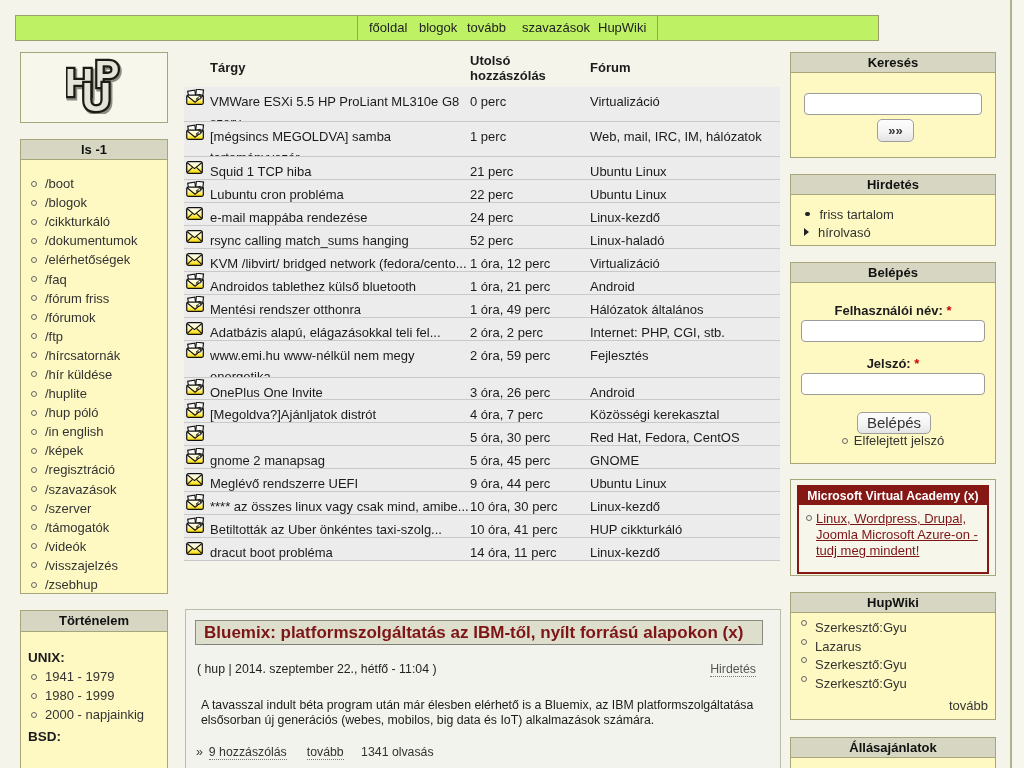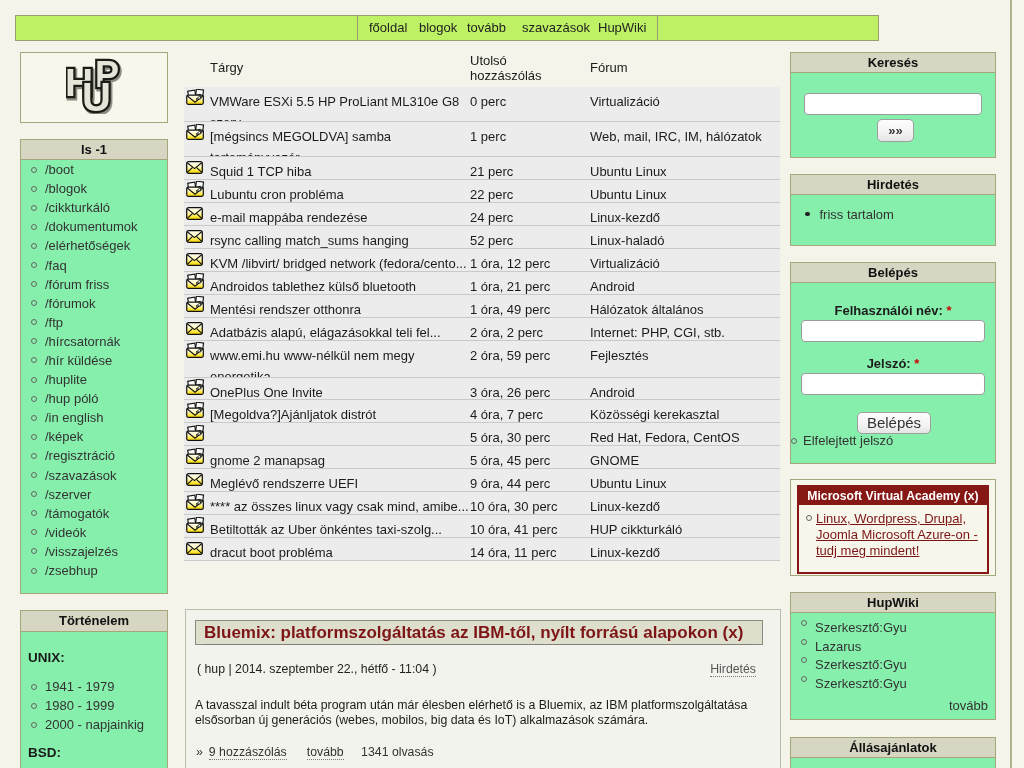--- a/index.html
+++ b/index.html
@@ -7,70 +7,70 @@
 .abs{position:absolute}
 
 #rstrip{left:1010px;top:0;width:14px;height:768px;background:#f7f7ee;border-left:2px solid #b2b28e}
 
 #nav{left:15px;top:15px;width:864px;height:26px;background:#bef264;border:1px solid #9d9d72;font-size:13px;color:#222}
 #nav span{position:absolute;top:0;line-height:24px}
 #nav .dv{position:absolute;top:0;width:1px;height:24px;background:#9d9d72}
 
 #logobox{left:20px;top:52px;width:148px;height:71px;background:#f7f7ec;border:1px solid #a6a67a}
 
-.sbox{background:#86efac;border:1px solid #a6a67a}
+.sbox{background:#fef9c3;border:1px solid #a6a67a}
 .sbox .hd{background:#d6d6c2;border-bottom:1px solid #a6a67a;text-align:center;font-weight:bold;font-size:13px;height:20px;line-height:19px;color:#111}
 
 #ls1{left:20px;top:139px;width:148px;height:455px}
 #ls1 .hd{height:20px}
-#ls1 ul,#tort ul{list-style:none;margin-top:0}
+#ls1 ul,#tort ul{list-style:none;margin-top:14px}
 #ls1 li,#tort li{height:19.1px;display:flex;align-items:center;font-size:13px;color:#333}
 #ls1 li i,#tort li i,.cb{width:6px;height:6px;border:1px solid #666;border-radius:50%;margin:0 8px 0 10px;flex:none;background:transparent}
 #tort{left:20px;top:610px;width:148px;height:190px}
 #tort .bld{font-weight:bold;font-size:13.5px;margin:16px 0 0 7px;height:19px;line-height:19px}
-#tort ul{margin-top:10px}
-
-#thead{left:184px;top:48px;width:596px;height:39px;font-size:13px;font-weight:normal}
+#tort ul{margin-top:0}
+
+#thead{left:184px;top:48px;width:596px;height:39px;font-size:13px;font-weight:bold}
 #thead div{position:absolute;top:0;height:39px;display:flex;align-items:center}
 #tbl{left:184px;top:87px;width:596px}
 .row{position:relative;background:#ececec;border-bottom:1px solid #c9c9c9;font-size:13px;line-height:21px;overflow:hidden}
 .row .c1,.row .c2,.row .c3{position:absolute;top:4px}
 .c1{left:26px;white-space:nowrap}
 .c2{left:286px;white-space:nowrap}
 .c3{left:406px;white-space:nowrap}
 .ic{position:absolute}
 .ice{left:2px;top:4px;width:17px;height:13px}
 .icp{left:2px;top:1.5px;width:19px;height:16px}
 
 #art{left:185px;top:609px;width:596px;height:200px;background:#f3f3ed;border:1px solid #bcbcae}
 #arthd{position:absolute;left:9px;top:10px;width:568px;height:25px;background:#dedecd;border:1px solid #8a8a80;line-height:23px;padding:0 8px;font-size:17px;font-weight:bold;color:#7d1416}
 #arthd span{display:block;border-bottom:1px dotted #777;height:24px}
 #meta{position:absolute;left:11px;top:52px;font-size:12.3px;color:#222}
 #hird{position:absolute;right:24px;top:52px;font-size:12.3px;color:#555;border-bottom:1px dotted #777}
-#para{position:absolute;left:9px;top:88px;white-space:nowrap;font-size:12.3px;line-height:14.5px;color:#1b1b1b}
+#para{position:absolute;left:15px;top:88px;white-space:nowrap;font-size:12.3px;line-height:14.5px;color:#1b1b1b}
 #artft{position:absolute;left:10px;top:134.5px;font-size:12.3px;color:#333}
 #artft .lnk{border-bottom:1px dotted #777;margin:0 0 0 6px}
 #artft .sp{display:inline-block;width:14px}
 
 .rbox{left:790px;width:206px}
 #keres{top:52px;height:106px}
 #keres input{position:absolute;left:13px;top:40px;width:178px;height:22px;border:1px solid #9b9b9b;border-radius:4px;background:#fff}
 .btn{position:absolute;border:1px solid #9f9f9f;border-radius:5px;background:linear-gradient(#fdfdfd,#f3f3f3 60%,#e4e4e4);color:#333;text-align:center}
 #kbtn{left:86px;top:66px;width:37px;height:23px;font-size:13px;font-weight:bold;line-height:21px}
 #navig{top:174px;height:72px}
 #navig ul{list-style:none;margin-top:10px}
 #navig li{height:18px;display:flex;align-items:center;font-size:13px;color:#333}
 #navig .dot{width:4.5px;height:4.5px;border-radius:50%;background:#222;margin:0 10px 0 14px;flex:none}
 #navig .tri{width:0;height:0;border-left:5px solid #222;border-top:4px solid transparent;border-bottom:4px solid transparent;margin:0 9px 0 13px;flex:none}
 #belep{top:262px;height:202px}
 #belep .lab{position:absolute;width:100%;text-align:center;font-weight:bold;font-size:13px}
 #belep .lab b{color:#c00}
 #belep input{position:absolute;left:10px;width:184px;height:22px;border:1px solid #9b9b9b;border-radius:4px;background:#fff}
 #lbtn{left:66px;top:149px;width:74px;height:22px;font-size:15px;line-height:20px}
-#forgot{position:absolute;top:170px;width:100%;display:flex;justify-content:flex-start;align-items:center;font-size:13px;color:#333}
+#forgot{position:absolute;top:170px;width:100%;display:flex;justify-content:center;align-items:center;font-size:13px;color:#333}
 #forgot .cb{margin:0 6px 0 0;width:6px;height:6px}
 
 #mva{left:790px;top:479px;width:206px;height:87px}
 #mvain{position:absolute;left:7px;top:6px;width:192px;border:2px solid #851815;background:#f6f6eb}
 #mvain .mh{background:#851815;color:#fff;font-weight:bold;font-size:12.2px;text-align:center;height:18px;line-height:18px;white-space:nowrap}
 #mvain .bd{display:flex;padding:6px 0 12px 0}
 #mvain .cb{margin:4px 4px 0 7px}
 #mvain a{color:#7d1416;font-size:13px;line-height:16.2px;text-decoration:underline}
 #hupw{top:592px;height:128px}
 #hupw ul{list-style:none;margin-top:7px}
@@ -158,21 +158,21 @@
 </ul>
 </div>
 <div id="tort" class="abs sbox">
 <div class="hd" style="height:21px;line-height:20px">Történelem</div>
 <div class="bld">UNIX:</div>
 <ul>
 <li><i></i>1941 - 1979</li>
 <li><i></i>1980 - 1999</li>
 <li><i></i>2000 - napjainkig</li>
 </ul>
-<div class="bld" style="margin-top:9px">BSD:</div>
+<div class="bld" style="margin-top:3px">BSD:</div>
 </div>
 <div id="thead" class="abs">
 <div style="left:26px">Tárgy</div>
 <div style="left:286px">Utolsó<br>hozzászólás</div>
 <div style="left:406px">Fórum</div>
 </div>
 <div id="tbl" class="abs">
 <div class="row" style="height:35px">
       <svg class="ic icp">
         <use href="#env2"></use>
@@ -336,20 +336,21 @@
 </div>
 <div id="keres" class="abs sbox rbox">
 <div class="hd">Keresés</div>
 <input style="">
     <div id="kbtn" class="btn">»»</div>
 </div>
 <div id="navig" class="abs sbox rbox">
 <div class="hd">Hirdetés</div>
 <ul>
 <li><span class="dot"></span>friss tartalom</li>
+<li><span class="tri"></span>hírolvasó</li>
 </ul>
 </div>
 <div id="belep" class="abs sbox rbox">
 <div class="hd">Belépés</div>
 <div class="lab" style="top:40px">Felhasználói név: <b>*</b></div>
 <input style="top: 57px;">
 <div class="lab" style="top:93px">Jelszó: <b>*</b></div>
 <input style="top: 110px;">
 <div id="lbtn" class="btn">Belépés</div>
 <div id="forgot"><span class="cb"></span>Elfelejtett jelszó</div>

